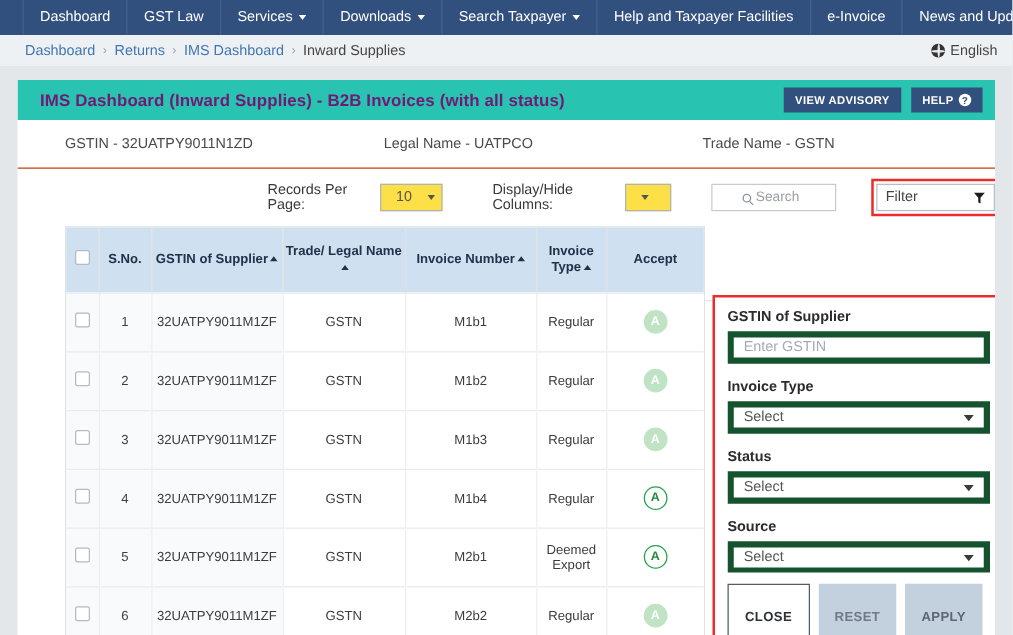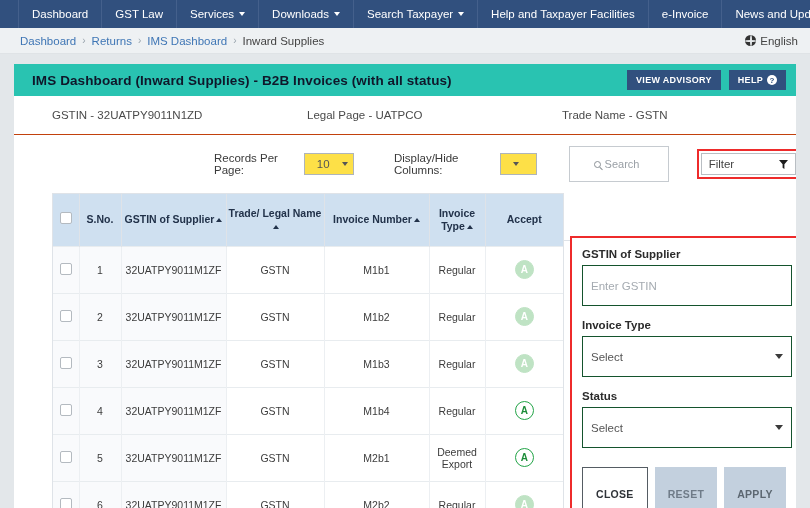--- a/index.html
+++ b/index.html
@@ -94,21 +94,21 @@
     overflow: hidden;
   }
   .card-head {
     background: #29c3b1;
     height: 32px;
     display: flex;
     align-items: center;
     padding: 0 10px 0 18px;
   }
   .card-title {
-    color: #0f172a;
+    color: #701a75;
     font-size: 13.5px;
     font-weight: bold;
     letter-spacing: .1px;
   }
   .head-btns { margin-left: auto; display: flex; gap: 8px; }
   .hbtn {
     background: #31507e;
     color: #ffffff;
     font-size: 9px;
     font-weight: bold;
@@ -166,21 +166,21 @@
   .sel-rpp .val { flex: 1; text-align: center; }
   .sel-dhc { width: 42px; justify-content: center; }
   .chev {
     width: 0; height: 0;
     border-left: 3.5px solid transparent;
     border-right: 3.5px solid transparent;
     border-top: 4.5px solid #555;
   }
   .search-box {
     margin-left: 22px;
-    width: 108px; height: 36px;
+    width: 108px; height: 22px;
     border: 1px solid #c6cbd0;
     background: #fff;
     display: flex; align-items: center;
     gap: 4px;
     padding: 0 24px;
     cursor: text;
   }
   .mag {
     width: 7px; height: 7px;
     border: 1.2px solid #8b9196;
@@ -338,22 +338,22 @@
     padding-right: 14px;
   }
   .fp-label {
     font-size: 11.5px;
     font-weight: bold;
     color: #2b2b2b;
     margin-bottom: 5px;
   }
   .fp-field {
     width: 100%;
-    height: 41px;
-    border: 1px solid #14532d;
+    height: 26px;
+    border: 5px solid #14532d;
     background: #ffffff;
     font-size: 11.5px;
     color: #555;
     padding: 0 8px;
     display: flex;
     align-items: center;
     justify-content: space-between;
     margin-bottom: 13px;
     cursor: pointer;
   }
@@ -440,21 +440,21 @@
         </button>
         <button class="hbtn">
           <span>HELP</span>
           <span class="qmark">?</span>
         </button>
       </div>
     </div>
 
     <div class="gstin-row">
       <div>GSTIN - 32UATPY9011N1ZD</div>
-      <div>Legal Page - UATPCO</div>
+      <div>Legal Name - UATPCO</div>
       <div>Trade Name - GSTN</div>
     </div>
 
     <div class="controls">
       <div class="ctl rpp">
         <span>Records Per Page:</span>
         <div class="sel-box sel-rpp">
           <span class="val">10</span>
           <i class="chev"></i>
         </div>

